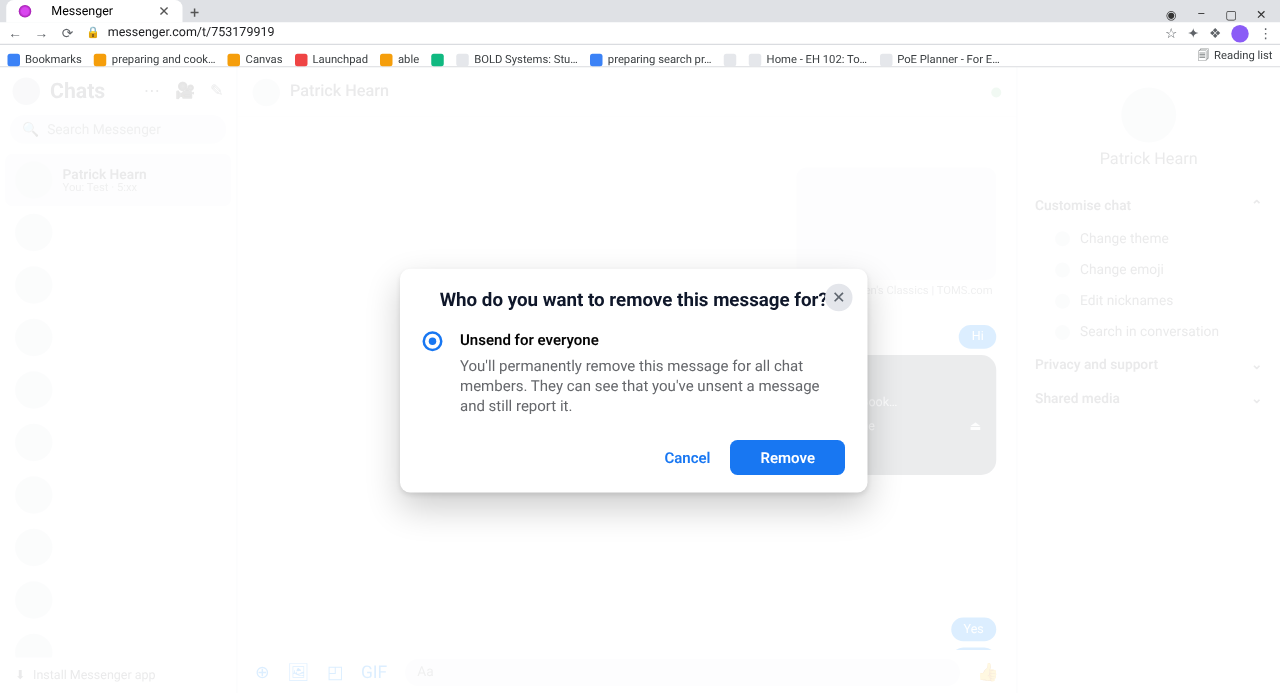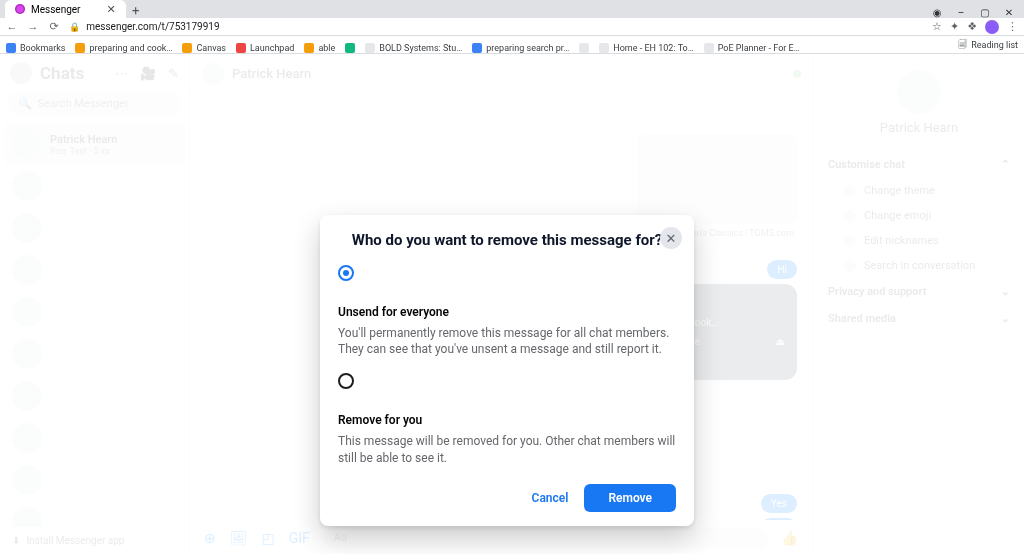--- a/index.html
+++ b/index.html
@@ -1,20 +1,20 @@
 <!DOCTYPE html>
 <html><head>
 <meta charset="utf-8">
 <style>
   * { margin: 0; padding: 0; box-sizing: border-box; font-family: -apple-system, BlinkMacSystemFont, "Segoe UI", Roboto, Helvetica, Arial, sans-serif; }
   body { width: 1024px; height: 554px; overflow: hidden; background: #fff; position: relative; }
 
   
   .titlebar { height: 18px; background: #dfe1e5; display: flex; align-items: flex-end; padding-left: 5px; }
-  .tab { background: #fff; height: 18px; border-radius: 6px 6px 0 0; display: flex; align-items: center; padding: 0 10px; font-size: 10px; gap: 6px; min-width: 120px; }
+  .tab { background: #fff; height: 18px; border-radius: 6px 6px 0 0; display: flex; align-items: center; padding: 0 10px; font-size: 10px; gap: 16px; min-width: 120px; }
   .tab .favicon { width: 10px; height: 10px; border-radius: 50%; background: radial-gradient(circle, #d946ef 40%, #a21caf 70%); }
   .tab-close { font-size: 11px; color: #555; margin-left: 20px; }
   .newtab { width: 20px; text-align: center; font-size: 13px; color: #555; }
   .win-controls { margin-left: auto; display: flex; gap: 10px; padding: 2px 8px 0 0; font-size: 10px; color: #333; }
   .win-controls span { width: 14px; text-align: center; }
 
   .addrbar { height: 18px; background: #fff; border-bottom: 1px solid #dadce0; display: flex; align-items: center; padding: 0 6px; gap: 9px; font-size: 11px; color: #5f6368; }
   .addrbar .icon-btn { width: 12px; text-align: center; color: #5f6368; }
   .omnibox { flex: 1; display: flex; align-items: center; gap: 6px; font-size: 10px; color: #202124; }
   .omnibox .lock { font-size: 9px; }
@@ -64,21 +64,21 @@
   .rp-name { text-align:center; font-size:13px; color:#65676b; margin-bottom: 16px;}
   .rp-section { font-size:11px; font-weight:600; padding: 7px 2px; display:flex; justify-content:space-between; }
   .rp-item { font-size:11px; padding: 6px 4px 6px 18px; display:flex; gap:8px; align-items:center; color:#65676b; }
   .rp-item .ri { width:12px; height:12px; border-radius:50%; background:#e4e6eb; }
 
   
   .overlay { position:absolute; inset:0; top:54px; background:rgba(255,255,255,0.75); }
   .modal { position:absolute; width:374px; left:320px; top:215px; background:#fff; border-radius:8px; box-shadow: 0 12px 28px rgba(0,0,0,0.2), 0 2px 4px rgba(0,0,0,0.1); padding: 16px 18px 14px; }
   .modal-title { font-size:15px; font-weight:700; text-align:center; color:#0f172a; }
   .modal-close { position:absolute; right:12px; top:12px; width:22px;height:22px; border-radius:50%; background:#e4e6eb; display:flex; align-items:center; justify-content:center; font-size:13px; color:#606770; }
-  .opt { margin-top: 16px; display:flex; gap:24px;flex-direction:column; }
+  .opt { margin-top: 16px; display:flex; gap:14px; }
   .radio { width:16px;height:16px;border-radius:50%;border:2px solid #1877f2; position:relative; flex:none; }
   .radio.sel::after { content:""; position:absolute; inset:3px; background:#1877f2; border-radius:50%; }
   .radio.unsel { border-color:#1c1e21; }
   .opt-body .ot { font-size:12px; font-weight:600; color:#050505; }
   .opt-body .od { font-size:12px; color:#65676b; margin-top:6px; line-height:1.35; }
   .modal-actions { display:flex; justify-content:flex-end; gap:6px; margin-top:18px; }
   .btn-cancel { color:#1877f2; font-size:12px; font-weight:600; padding:7px 10px; border:none; background:none; }
   .btn-remove { background:#1877f2; color:#fff; font-size:12px; font-weight:600; padding:7px 24px; border:none; border-radius:6px; }
 
   .dimmed { filter: opacity(0.55); }
@@ -312,25 +312,18 @@
   <div class="modal-title">Who do you want to remove this message for?</div>
 
   <div class="opt">
     <div class="radio sel"></div>
     <div class="opt-body">
       <div class="ot">Unsend for everyone</div>
       <div class="od">You'll permanently remove this message for all chat members. They can see that you've unsent a message and still report it.</div>
     </div>
   </div>
 
-  <div class="opt">
-    <div class="radio unsel"></div>
-    <div class="opt-body">
-      <div class="ot">Remove for you</div>
-      <div class="od">This message will be removed for you. Other chat members will still be able to see it.</div>
-    </div>
-  </div>
 
   <div class="modal-actions">
     <button class="btn-cancel">Cancel</button>
     <button class="btn-remove">Remove</button>
   </div>
 </div>
 
 </body></html>

